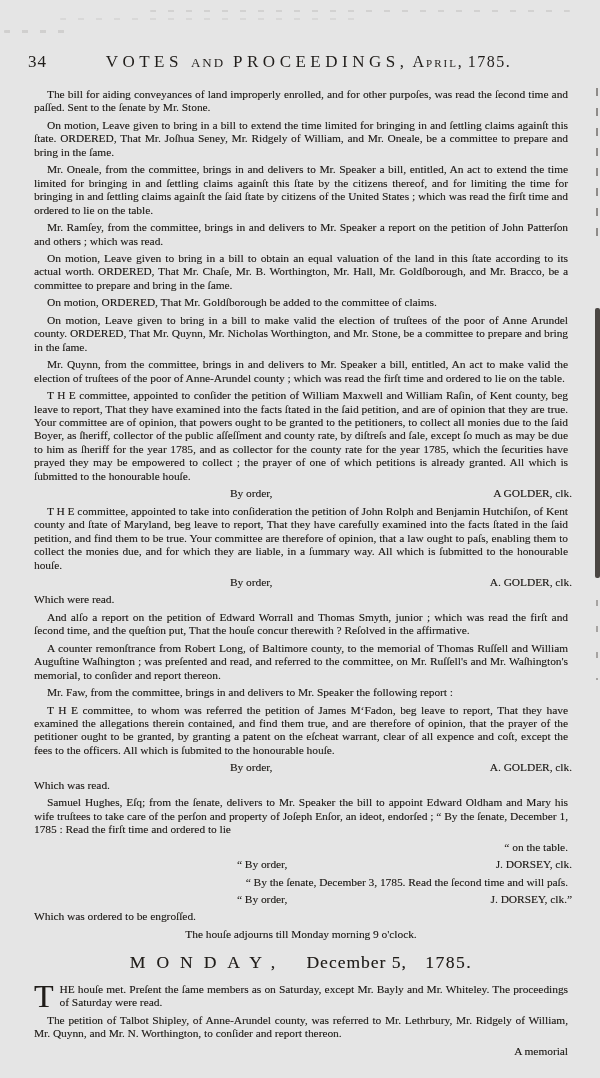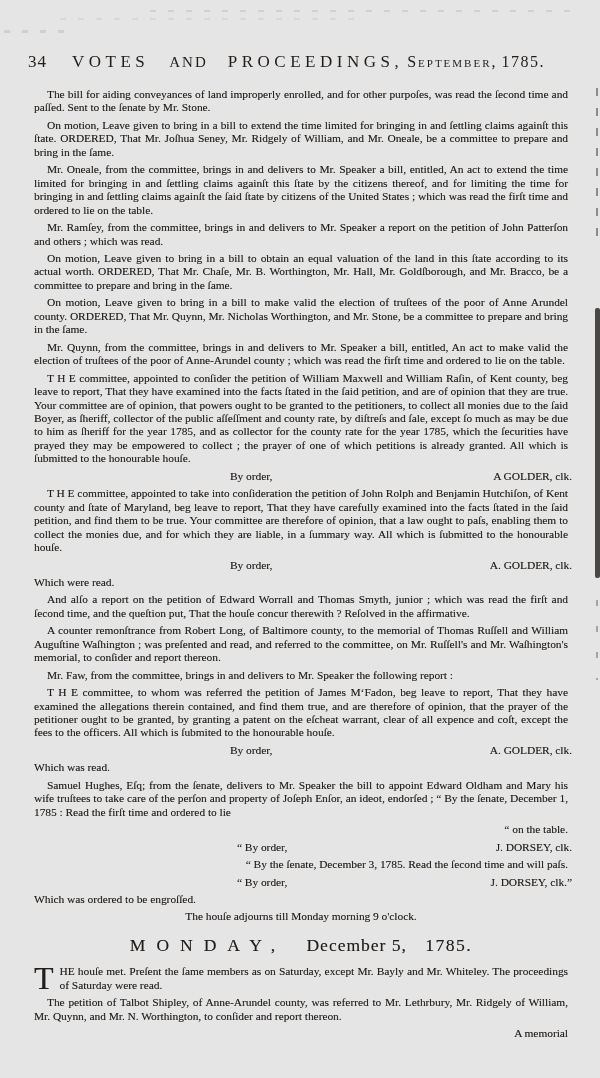--- a/index.html
+++ b/index.html
@@ -19,21 +19,21 @@
   .noise-c{top:30px;left:4px;width:70px;height:3px;opacity:.5;}
   
   .edge-line{position:absolute;right:0px;top:308px;width:5px;height:270px;background:#34302c;opacity:.88;border-radius:2px;}
   .edge-dash{position:absolute;right:2px;top:88px;width:2px;height:160px;background:repeating-linear-gradient(180deg,rgba(70,65,60,.55) 0 8px,transparent 8px 20px);}
   .edge-dash2{position:absolute;right:2px;top:600px;width:2px;height:80px;background:repeating-linear-gradient(180deg,rgba(70,65,60,.4) 0 6px,transparent 6px 26px);}
 
   .header{position:absolute;top:52px;left:28px;right:30px;display:flex;align-items:baseline;}
   .pagenum{font-size:17px;letter-spacing:1px;}
   .title{flex:1;text-align:center;white-space:nowrap;}
   .t-big{font-size:17px;letter-spacing:4.5px;}
-  .t-and{font-size:15px;letter-spacing:2px;text-transform:uppercase;margin:0 16px;}
+  .t-and{font-size:13px;letter-spacing:2px;text-transform:uppercase;margin:0 4px;}
   .t-sc{font-size:16px;font-variant:small-caps;letter-spacing:2px;}
   .t-year{font-size:16px;letter-spacing:1.5px;}
 
   .body{
     position:absolute;top:84px;left:30px;width:542px;
     font-size:11.35px;line-height:13.45px;
     text-align:justify;text-justify:inter-word;
     text-shadow:0.2px 0.2px 0.35px rgba(45,40,34,.45);
   }
   .para{margin:4px;text-indent:13px;}
@@ -63,31 +63,32 @@
   <div class="edge-dash"></div>
   <div class="edge-line"></div>
   <div class="edge-dash2"></div>
 
   <div class="header">
     <span class="pagenum">34</span>
     <span class="title">
       <span class="t-big">VOTES</span>
       <span class="t-and">and</span>
       <span class="t-big">PROCEEDINGS,</span>
-      <span class="t-sc">September,</span>
+      <span class="t-sc">April,</span>
       <span class="t-year">1785.</span>
     </span>
   </div>
 
   <div class="body">
     <p class="para">The bill for aiding conveyances of land improperly enrolled, and for other purpoſes, was read the ſecond time and paſſed.  Sent to the ſenate by Mr. Stone.</p>
     <p class="para">On motion, Leave given to bring in a bill to extend the time limited for bringing in and ſettling claims againſt this ſtate.  ORDERED, That Mr. Joſhua Seney, Mr. Ridgely of William, and Mr. Oneale, be a committee to prepare and bring in the ſame.</p>
     <p class="para">Mr. Oneale, from the committee, brings in and delivers to Mr. Speaker a bill, entitled, An act to extend the time limited for bringing in and ſettling claims againſt this ſtate by the citizens thereof, and for limiting the time for bringing in and ſettling claims againſt the ſaid ſtate by citizens of the United States ; which was read the firſt time and ordered to lie on the table.</p>
     <p class="para">Mr. Ramſey, from the committee, brings in and delivers to Mr. Speaker a report on the petition of John Patterſon and others ; which was read.</p>
     <p class="para">On motion, Leave given to bring in a bill to obtain an equal valuation of the land in this ſtate according to its actual worth.  ORDERED, That Mr. Chaſe, Mr. B. Worthington, Mr. Hall, Mr. Goldſborough, and Mr. Bracco, be a committee to prepare and bring in the ſame.</p>
+    <p class="para">On motion, ORDERED, That Mr. Goldſborough be added to the committee of claims.</p>
     <p class="para">On motion, Leave given to bring in a bill to make valid the election of truſtees of the poor of Anne Arundel county.  ORDERED, That Mr. Quynn, Mr. Nicholas Worthington, and Mr. Stone, be a committee to prepare and bring in the ſame.</p>
     <p class="para">Mr. Quynn, from the committee, brings in and delivers to Mr. Speaker a bill, entitled, An act to make valid the election of truſtees of the poor of Anne-Arundel county ; which was read the firſt time and ordered to lie on the table.</p>
     <p class="para">T H E committee, appointed to conſider the petition of William Maxwell and William Raſin, of Kent county, beg leave to report, That they have examined into the facts ſtated in the ſaid petition, and are of opinion that they are true.  Your committee are of opinion, that powers ought to be granted to the petitioners, to collect all monies due to the ſaid Boyer, as ſheriff, collector of the public aſſeſſment and county rate, by diſtreſs and ſale, except ſo much as may be due to him as ſheriff for the year 1785, and as collector for the county rate for the year 1785, which the ſecurities have prayed they may be empowered to collect ; the prayer of one of which petitions is already granted.  All which is ſubmitted to the honourable houſe.</p>
 
     <div class="sig">
       <span>By order,</span>
       <span>A GOLDER, clk.</span>
     </div>
 
     <p class="para">T H E committee, appointed to take into conſideration the petition of John Rolph and Benjamin Hutchiſon, of Kent county and ſtate of Maryland, beg leave to report, That they have carefully examined into the facts ſtated in the ſaid petition, and find them to be true.  Your committee are therefore of opinion, that a law ought to paſs, enabling them to collect the monies due, and for which they are liable, in a ſummary way.  All which is ſubmitted to the honourable houſe.</p>

